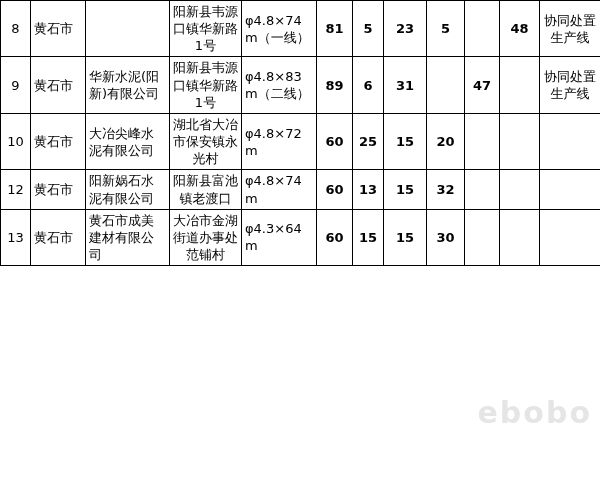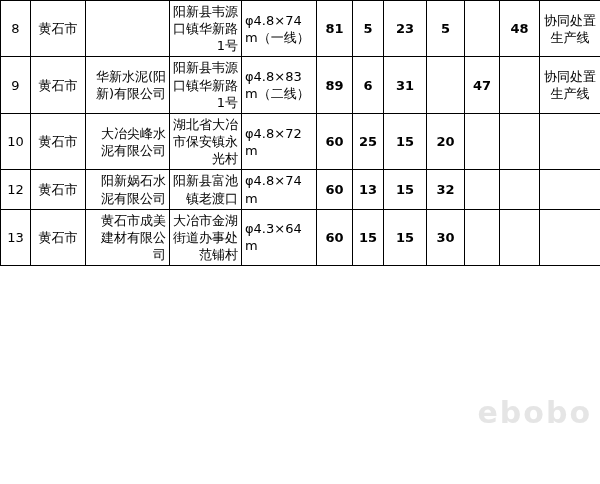--- a/index.html
+++ b/index.html
@@ -42,23 +42,23 @@
   col.c-spec  { width: 75px; }
   col.c-n1    { width: 36px; }
   col.c-n2    { width: 31px; }
   col.c-n3    { width: 43px; }
   col.c-n4    { width: 38px; }
   col.c-n5    { width: 35px; }
   col.c-n6    { width: 40px; }
   col.c-note  { width: 61px; }
 
   td.idx  { text-align: center; }
-  td.city { text-align: center; }
-  td.comp { text-align: right; }
-  td.addr { text-align: right; }
+  td.city { }
+  td.comp { text-align: left; }
+  td.addr { text-align: center; }
   td.spec { text-align: left; }
   td.num  { text-align: center; vertical-align: bottom; padding-bottom: 3px; font-weight: bold; }
   td.note { text-align: center; }
 
   .rowA td { height: 32px; }
   .rowB td { height: 32px; }
 
   
   #watermark {
     position: absolute;

